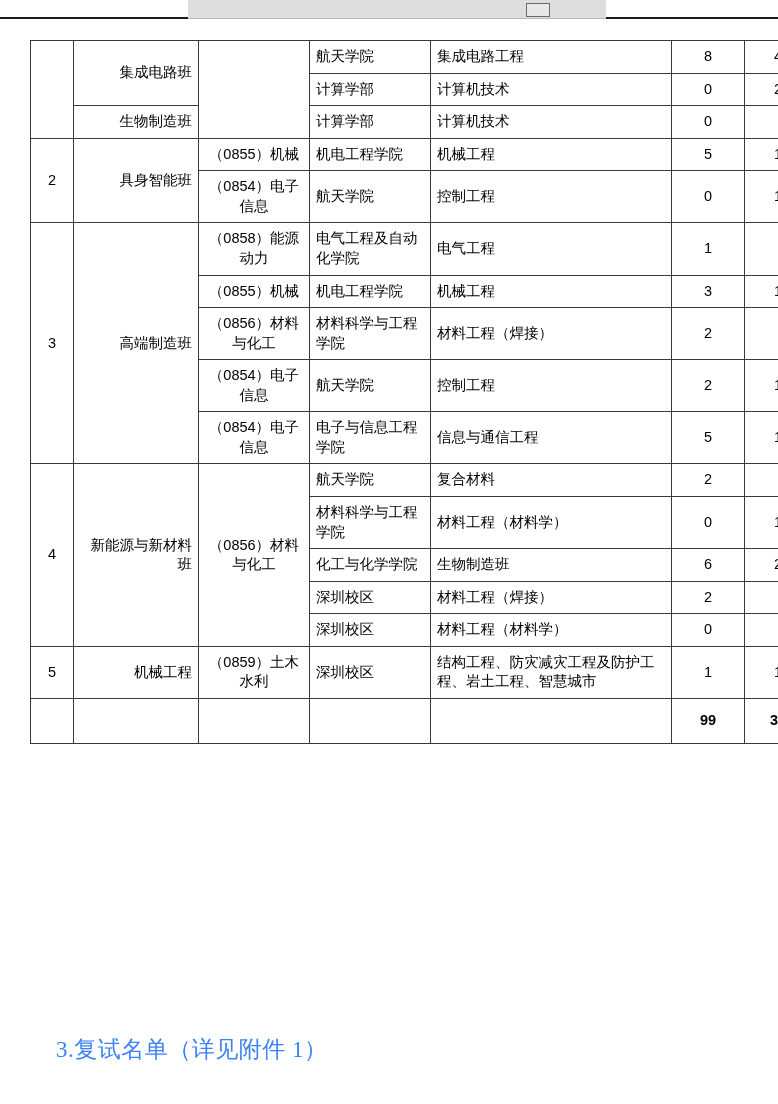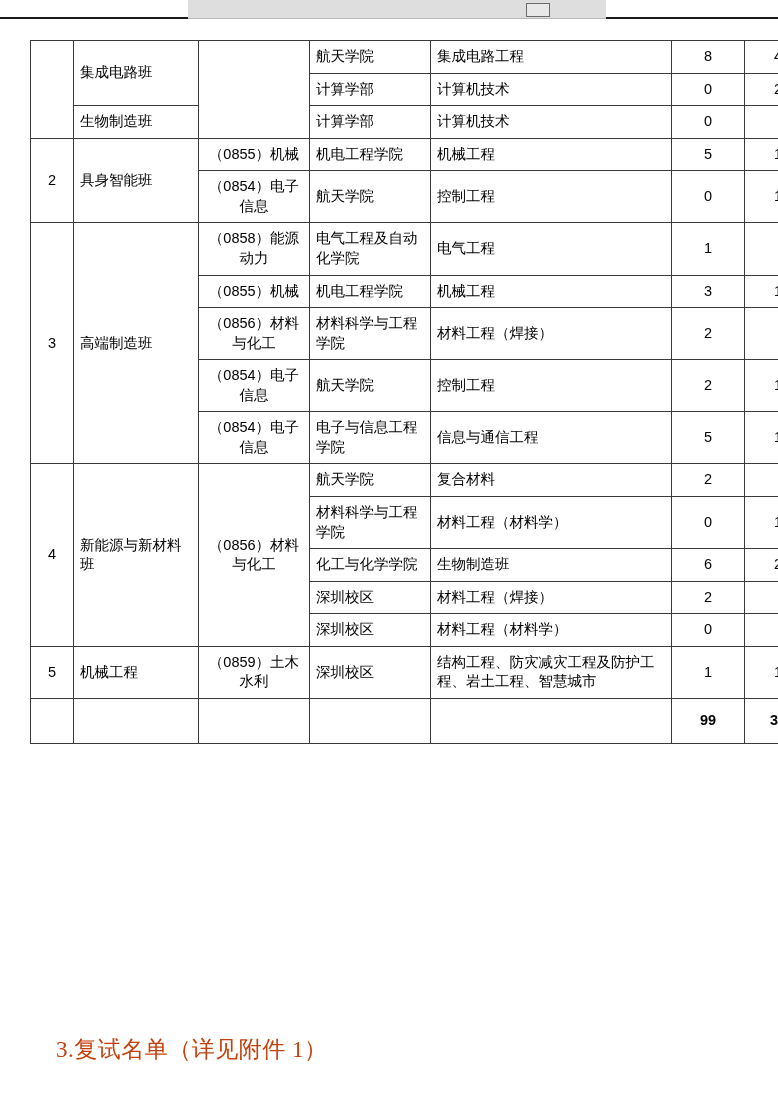--- a/index.html
+++ b/index.html
@@ -77,39 +77,39 @@
   }
   table.majors td {
     border: 1px solid #3a3a3a;
     font-size: 14.5px;
     line-height: 1.35;
     padding: 6px 6px;
     vertical-align: middle;
     color: #000;
   }
   td.c-idx   { width: 30px;  text-align: center; }
-  td.c-class { width: 112px; text-align: left; }
+  td.c-class { width: 112px; text-align: right; }
   td.c-code  { width: 98px;  text-align: center; border-radius: 12px; }
   td.c-school{ width: 108px; text-align: left; }
   td.c-major { width: 228px; text-align: left; }
   td.c-n1    { width: 60px;  text-align: center; }
   td.c-n2    { width: 62px;  text-align: center; }
 
   .cell-pad-left { padding-left: 8px; }
   .blank-row td { height: 32px; font-weight: bold; }
 
   
   .footer-line {
     position: absolute;
     left: 56px;
     top: 1034px;
     font-family: "Liberation Serif", serif;
     font-size: 23px;
     letter-spacing: 0.5px;
-    color: #c2410c;
+    color: #3b82f6;
   }
 </style>
 </head>
 <body>
 
 <div class="page">
 
   <div class="top-strip">
     <div class="bar">
       <div class="btnbox"></div>

